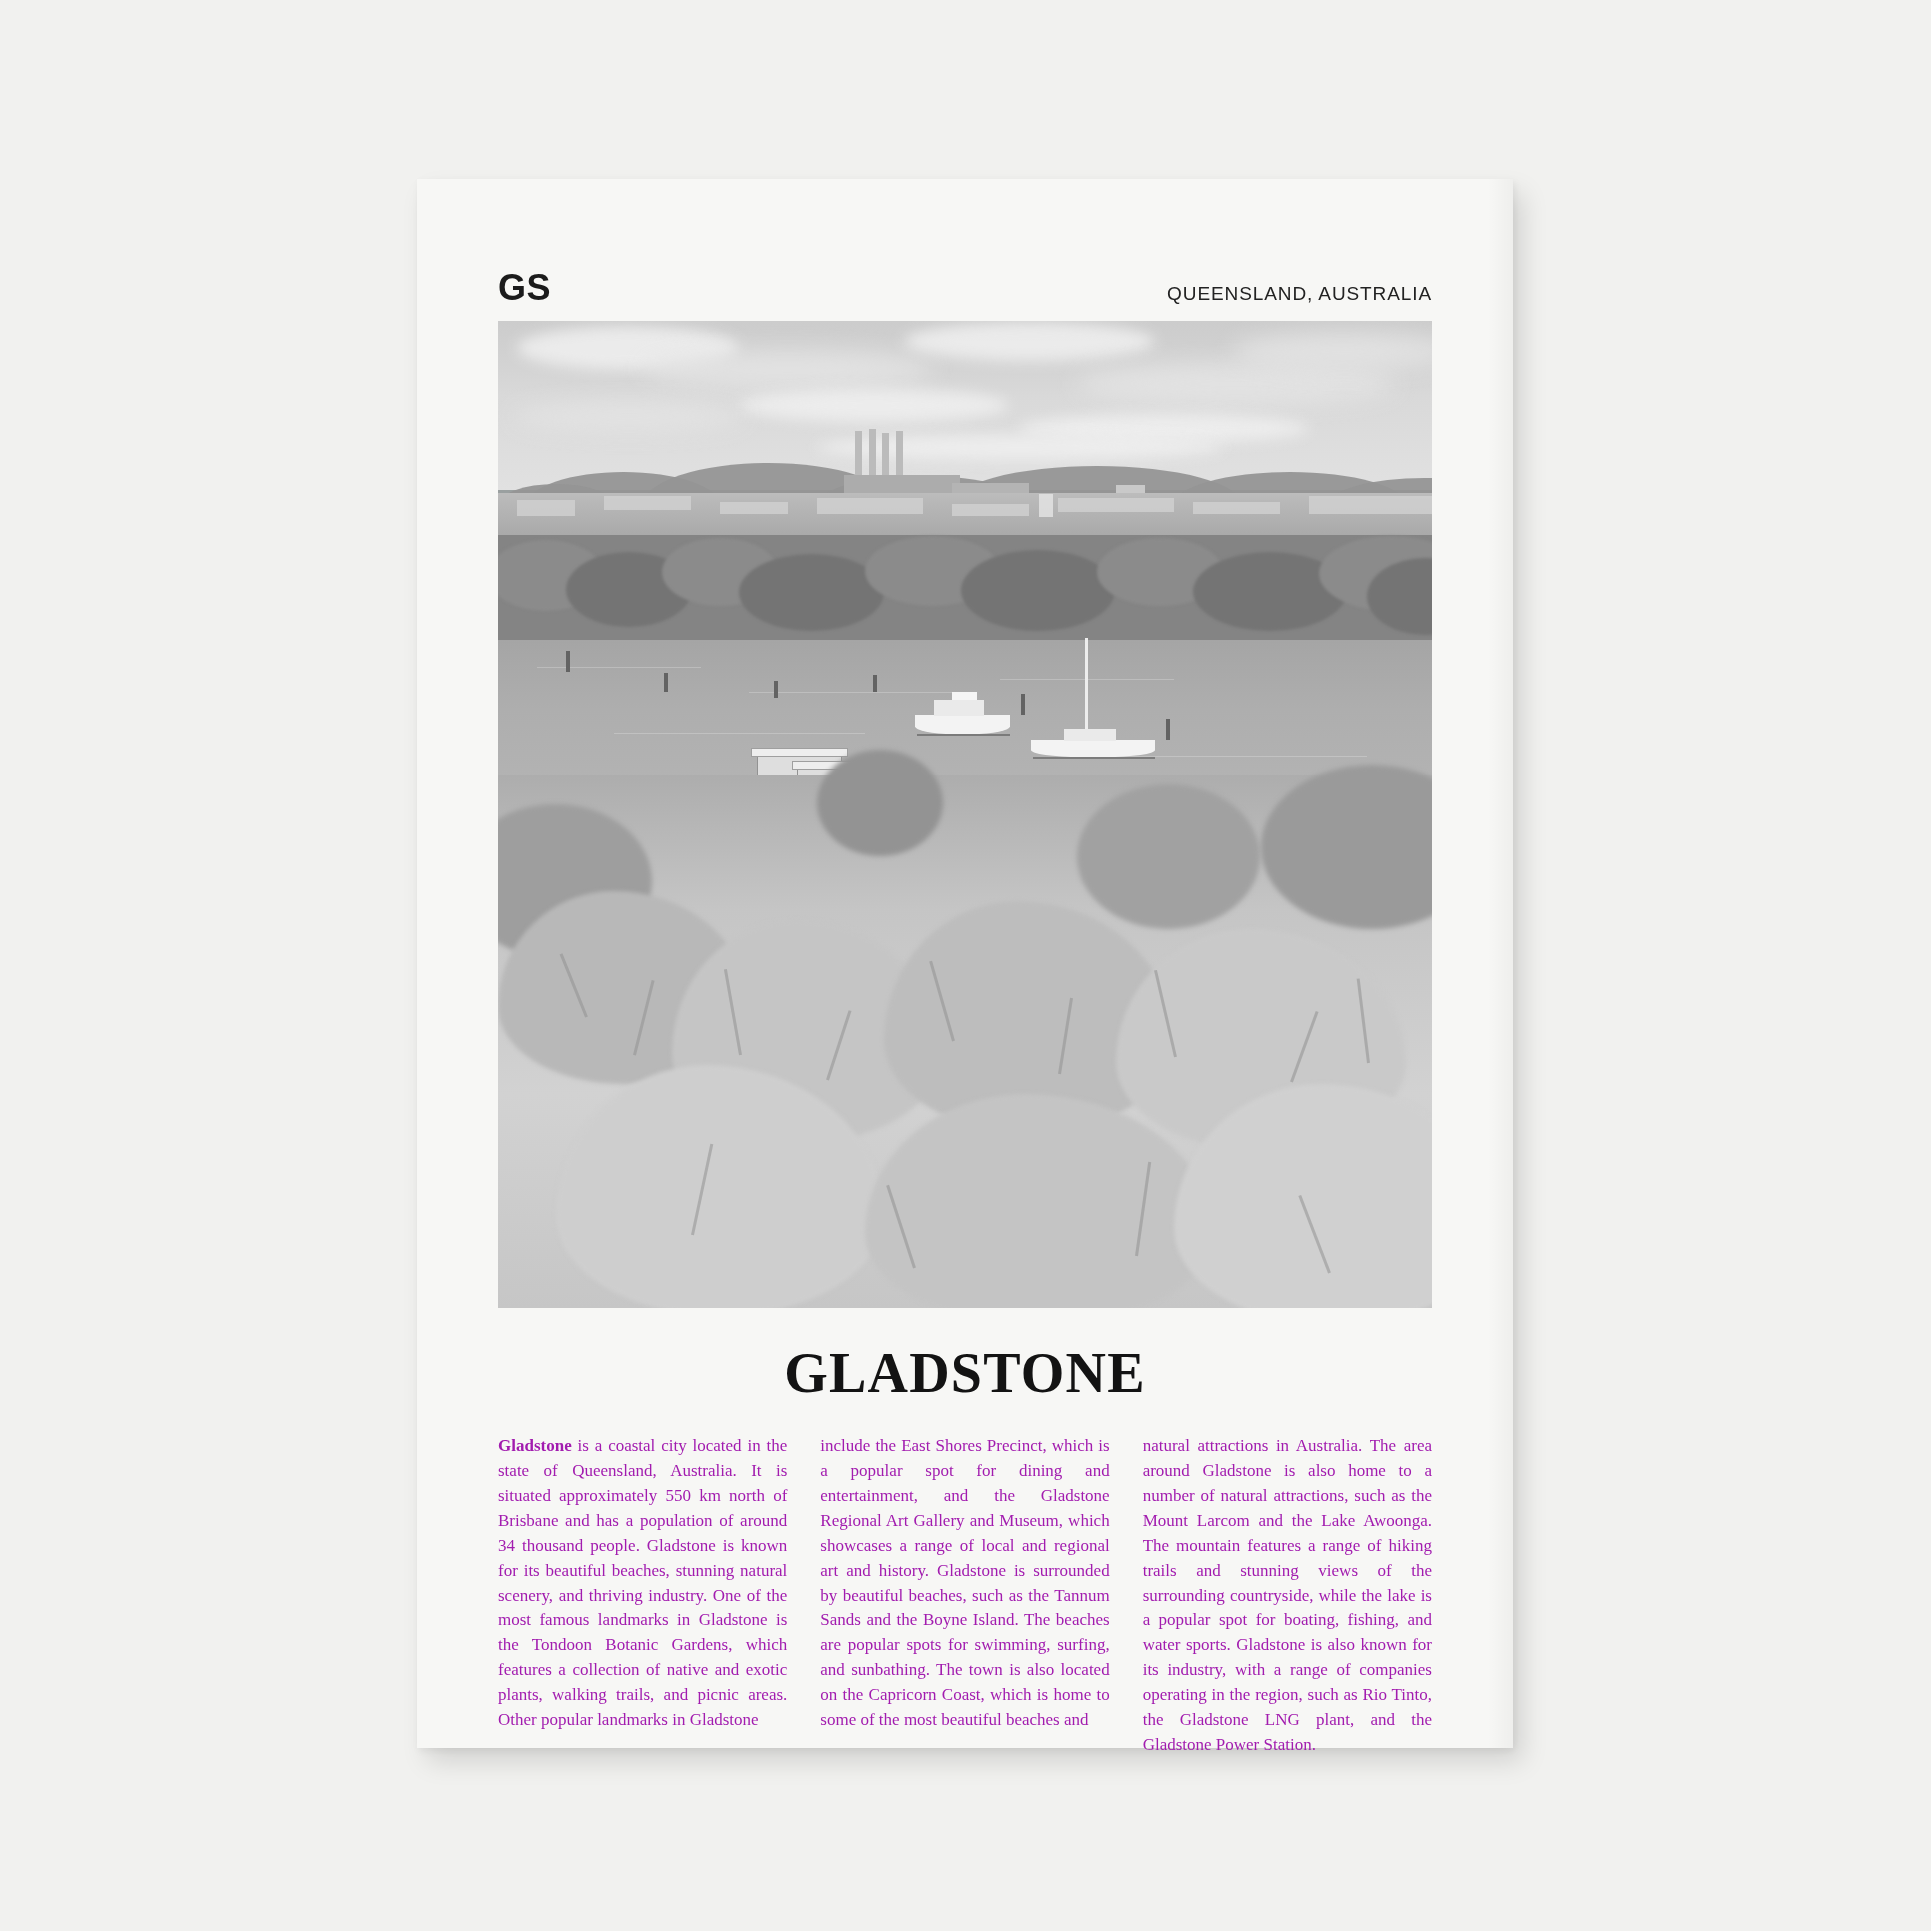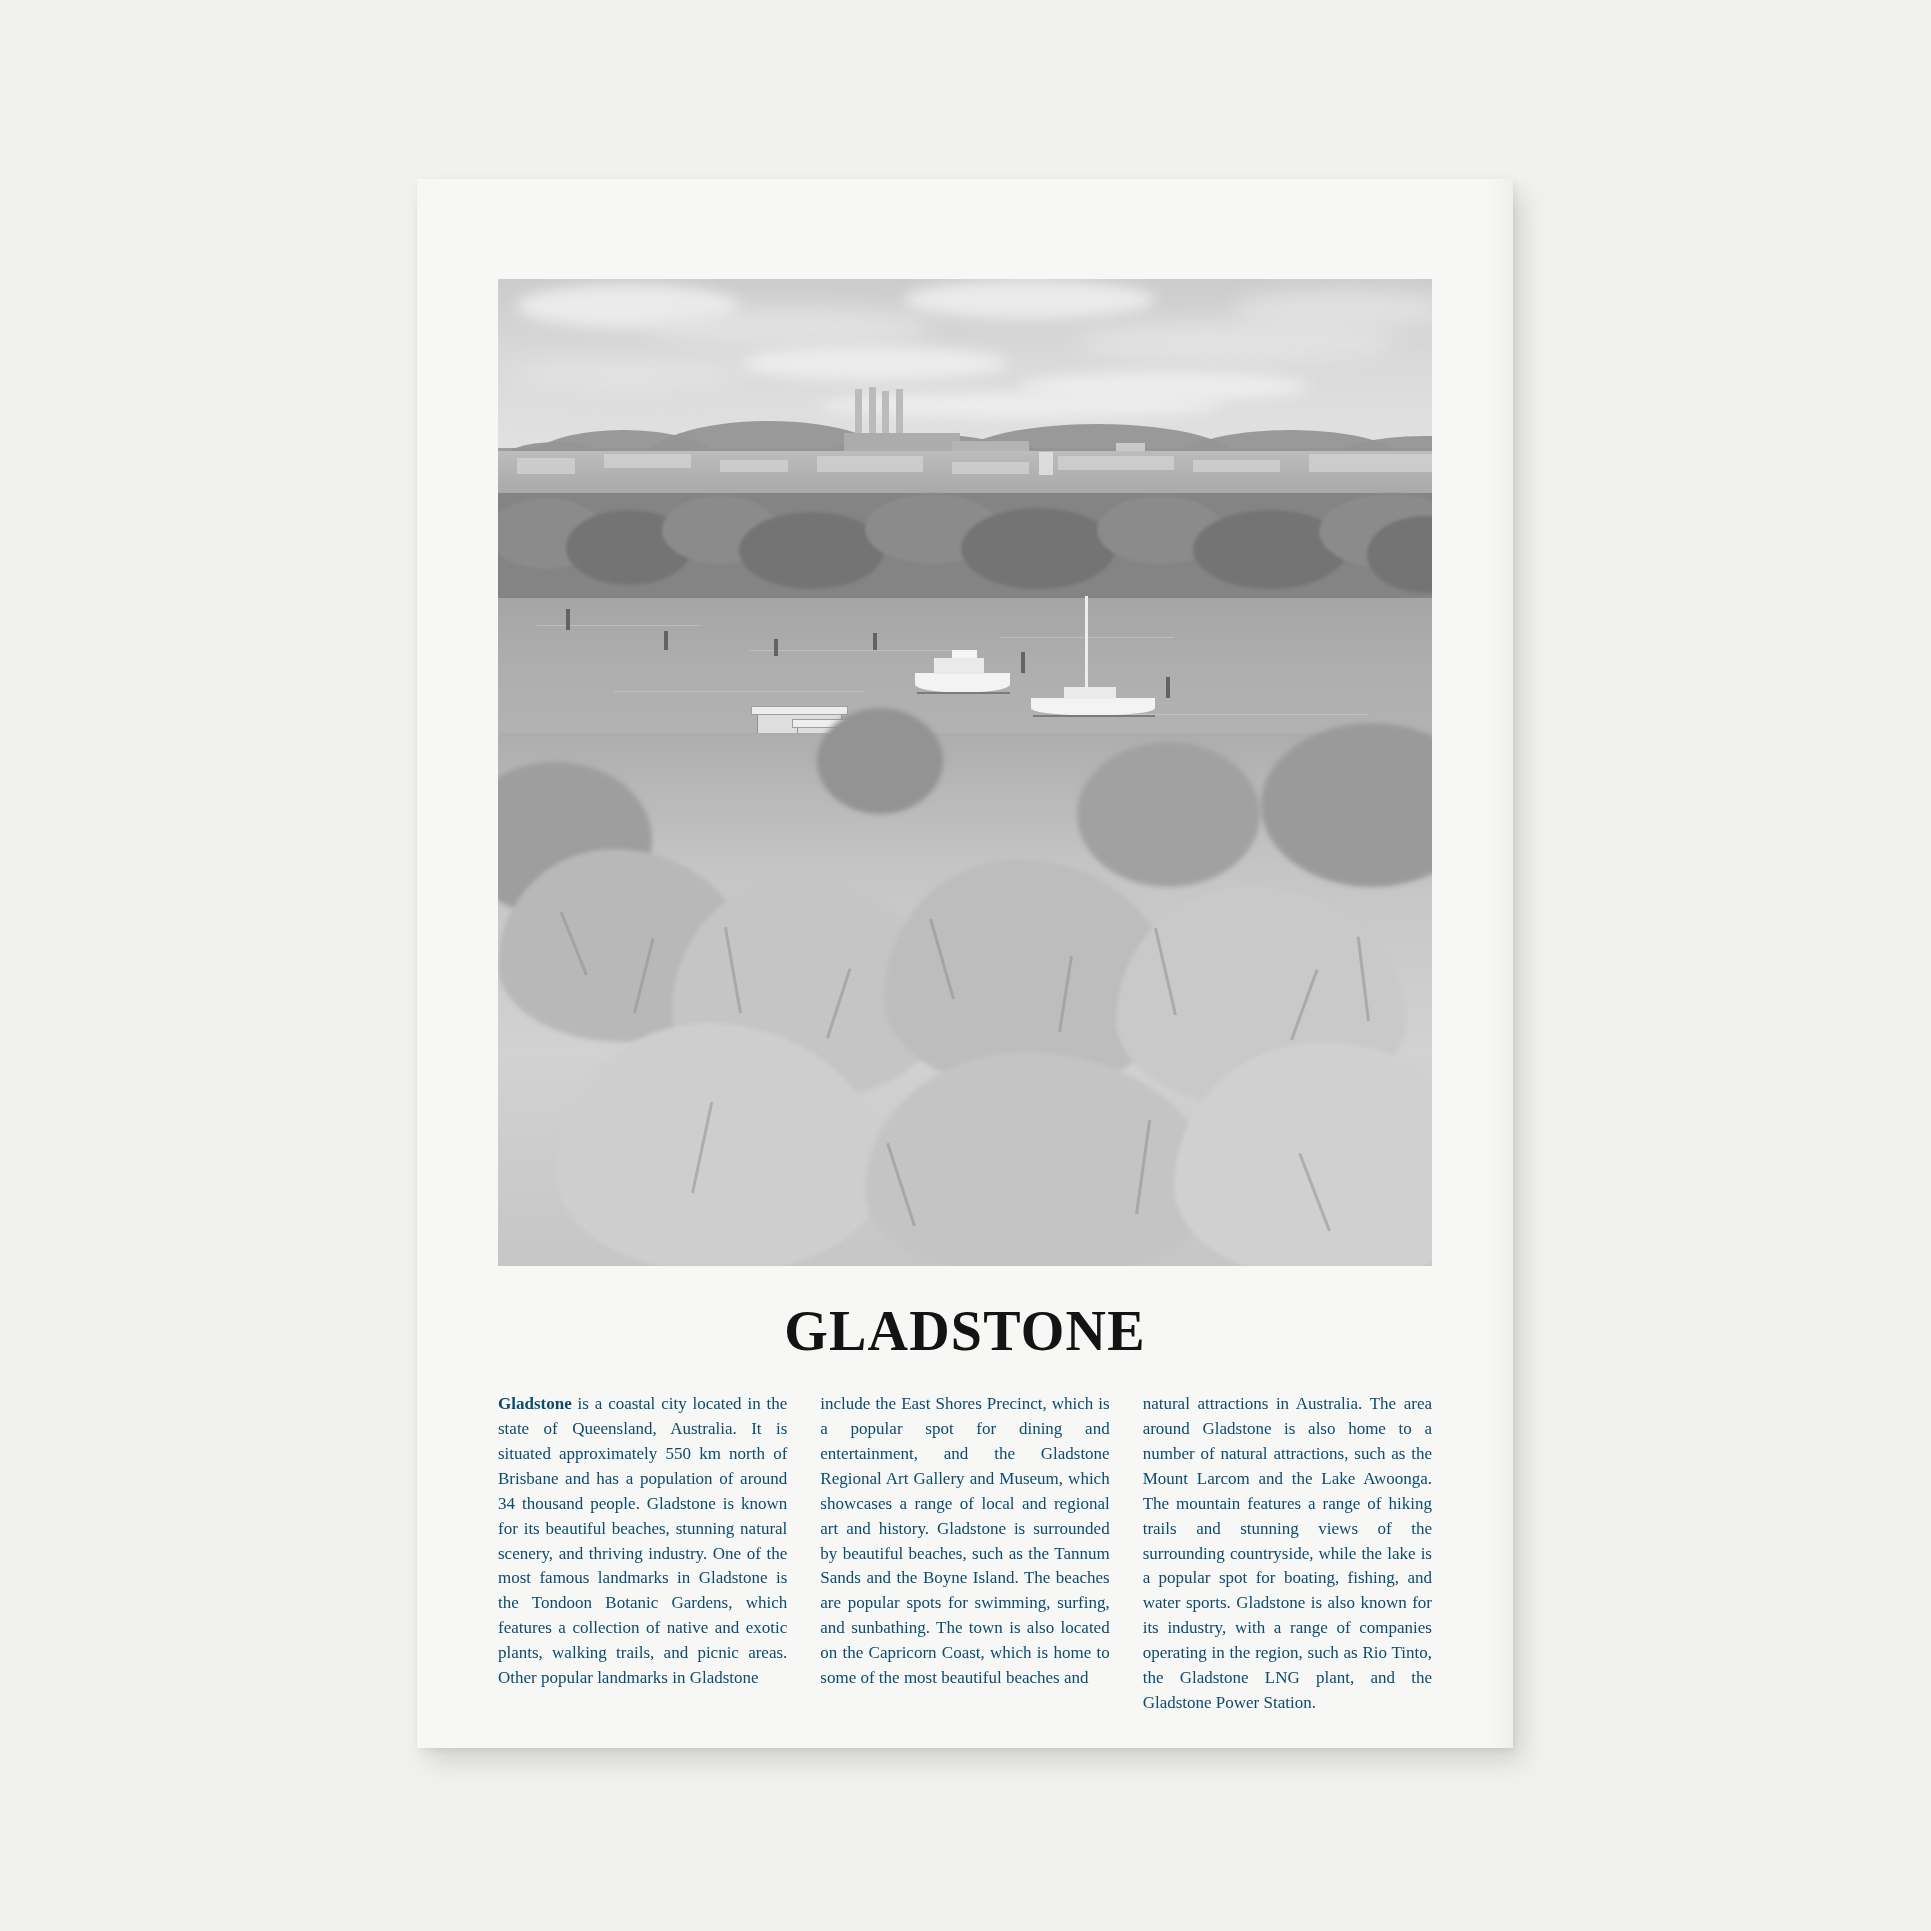--- a/index.html
+++ b/index.html
@@ -238,35 +238,39 @@
   .columns {
     display: flex;
     gap: 33px;
     margin-top: 29px;
   }
   .col {
     flex: 1 1 0;
     font-family: "Liberation Serif", serif;
     font-size: 17px;
     line-height: 1.47;
-    color: #0c4a6e;
+    color: #a21caf;
     text-align: justify;
     hyphens: auto;
     -webkit-hyphens: auto;
   }
   .col b { font-weight: bold; }
 </style>
 </head>
 <body>
 
 <div id="stage">
 
   <div id="poster">
     <div class="inner">
 
+      <div class="header">
+        <div class="logo">GS</div>
+        <div class="region">QUEENSLAND, AUSTRALIA</div>
+      </div>
 
       <div class="photo-wrap">
         <div class="photo">
 
           <div class="sky"></div>
           <div class="cloud" style="left:19.3px;  top:5.8px;   width:222px; height:44px;"></div>
           <div class="cloud cloud2" style="left:145px; top:29px;  width:290px; height:39px;"></div>
           <div class="cloud" style="left:406px; top:1.9px;   width:251px; height:39px;"></div>
           <div class="cloud cloud2" style="left:579px; top:42px;  width:319px; height:42px;"></div>
           <div class="cloud" style="left:241px; top:68px;  width:270px; height:33px;"></div>

